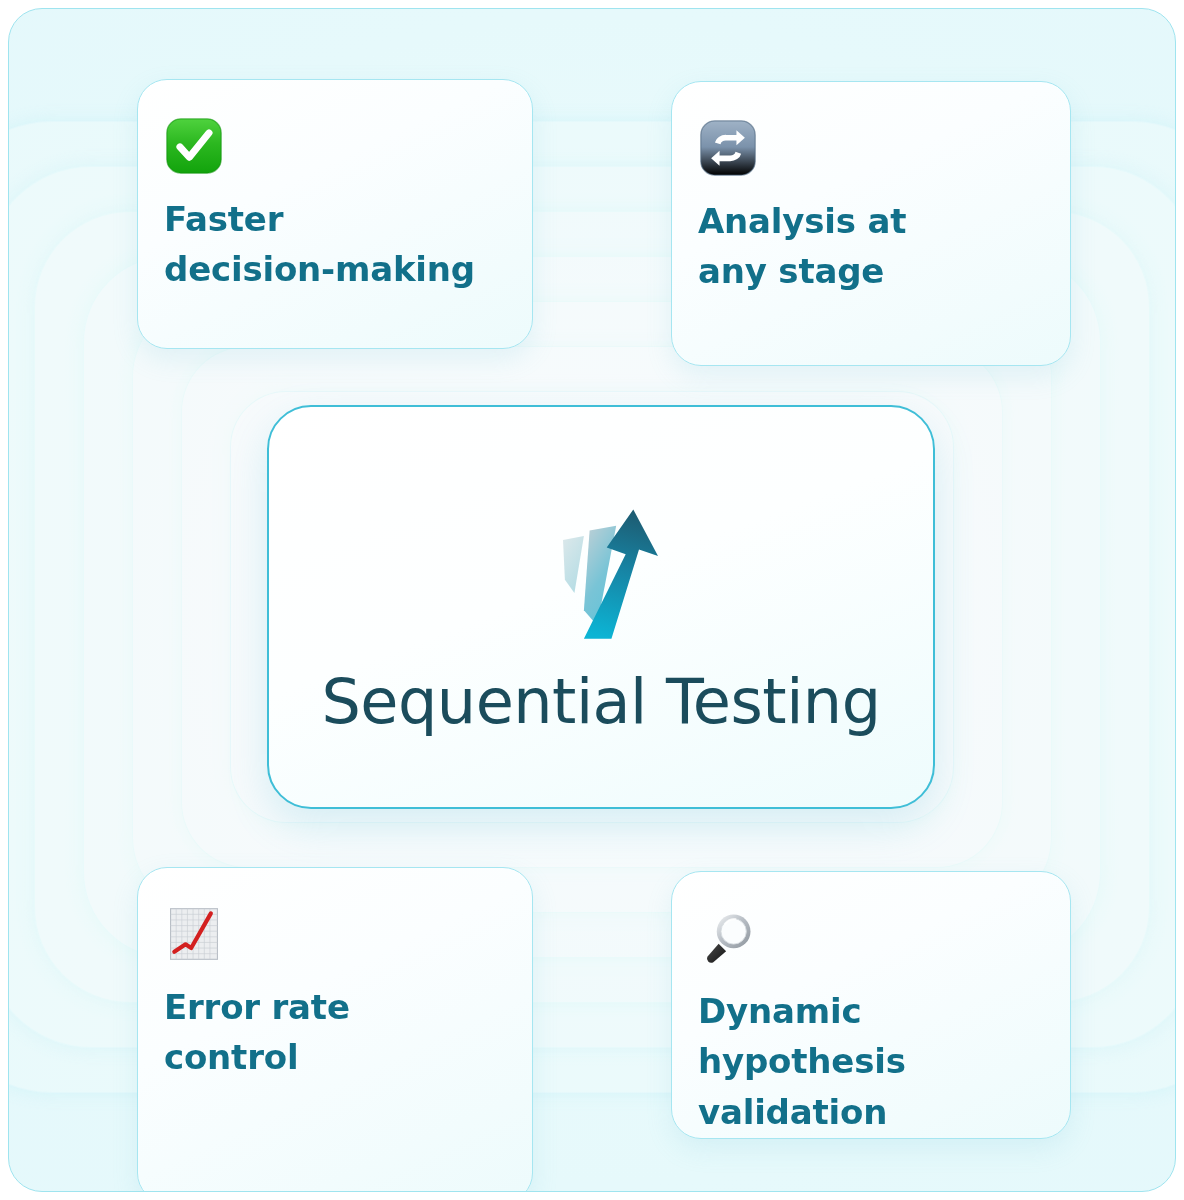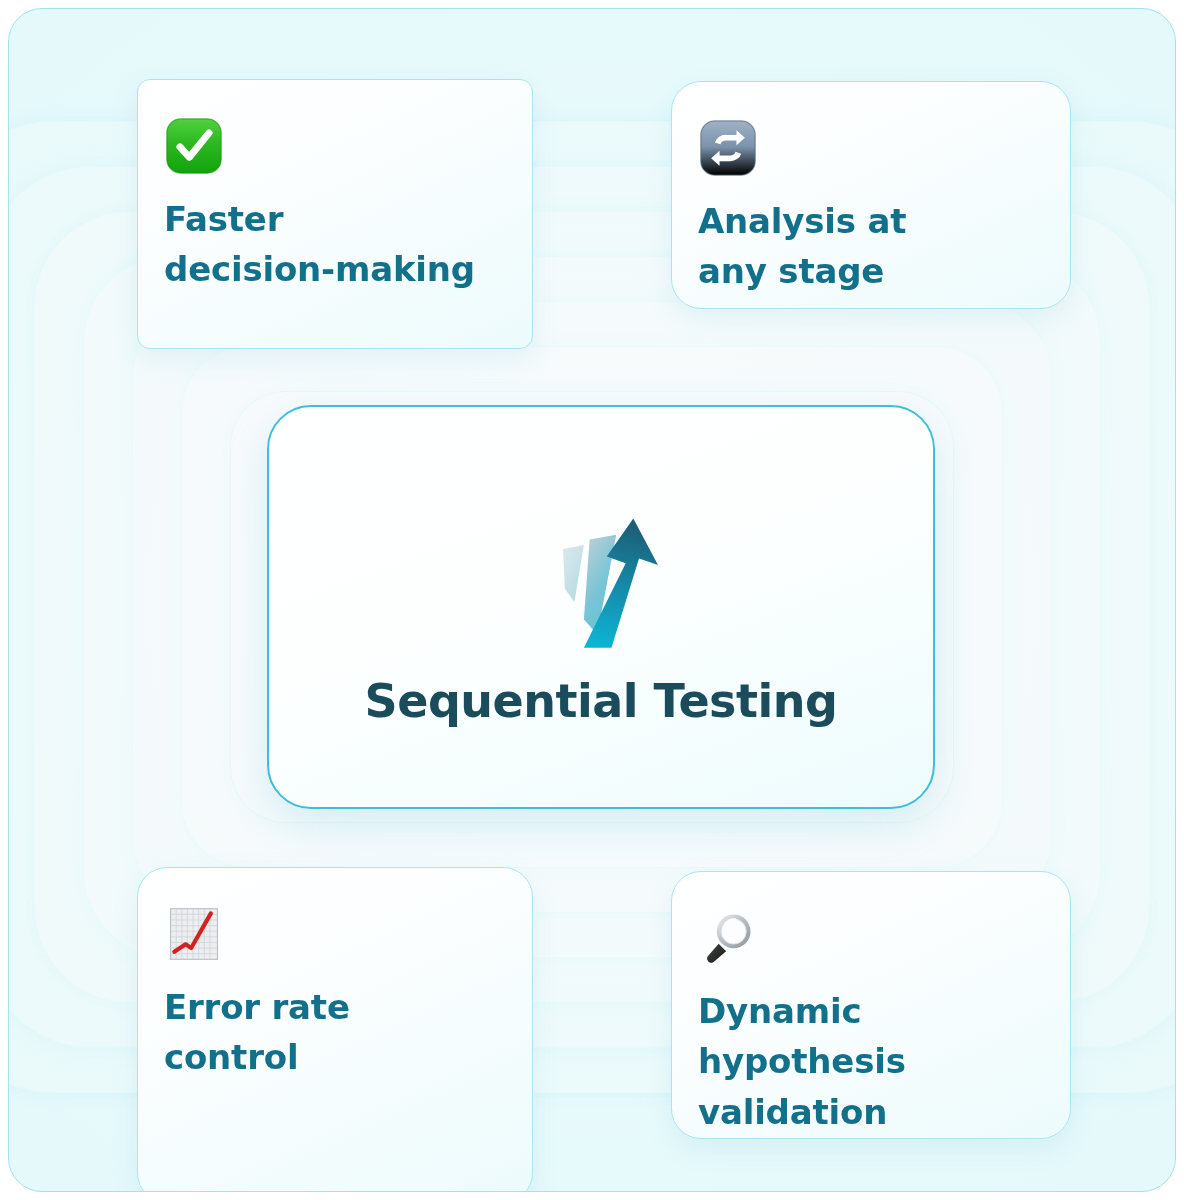--- a/index.html
+++ b/index.html
@@ -55,22 +55,22 @@
   
   .card {
     position: absolute;
     background: linear-gradient(155deg, #ffffff 0%, #fbfeff 38%, #edfbfc 100%);
     border: 1.3px solid #a6e6f1;
     border-radius: 30px;
     box-sizing: border-box;
     box-shadow: 0 10px 26px rgba(120, 200, 215, 0.16);
     padding: 36px 30px 28px 26px;
   }
-  .card-tl { left: 128px;  top: 70px;  width: 396px; height: 270px; border-radius: 13px; }
-  .card-tr { left: 662px;  top: 72px;  width: 400px; height: 228px; }
+  .card-tl { left: 128px;  top: 70px;  width: 396px; height: 270px; }
+  .card-tr { left: 662px;  top: 72px;  width: 400px; height: 285px; }
   .card-bl { left: 128px;  top: 858px; width: 396px; height: 336px; }
   .card-br { left: 662px;  top: 862px; width: 400px; height: 268px; }
 
   .card-icon {
     width: 60px;
     height: 60px;
     margin-bottom: 14px;
   }
   .card-label {
     font-size: 34px;
@@ -97,22 +97,22 @@
     flex-direction: column;
     align-items: center;
     justify-content: center;
   }
   .center-logo {
     width: 190px;
     height: 190px;
     margin-top: 4px;
   }
   .center-title {
-    font-size: 46px;
-    font-weight: 700;
+    font-size: 62px;
+    font-weight: 400;
     color: #1b4c5c;
     letter-spacing: -0.5px;
     margin-top: -6px;
   }
 </style>
 </head>
 <body>
 
 <div class="shell">
 

